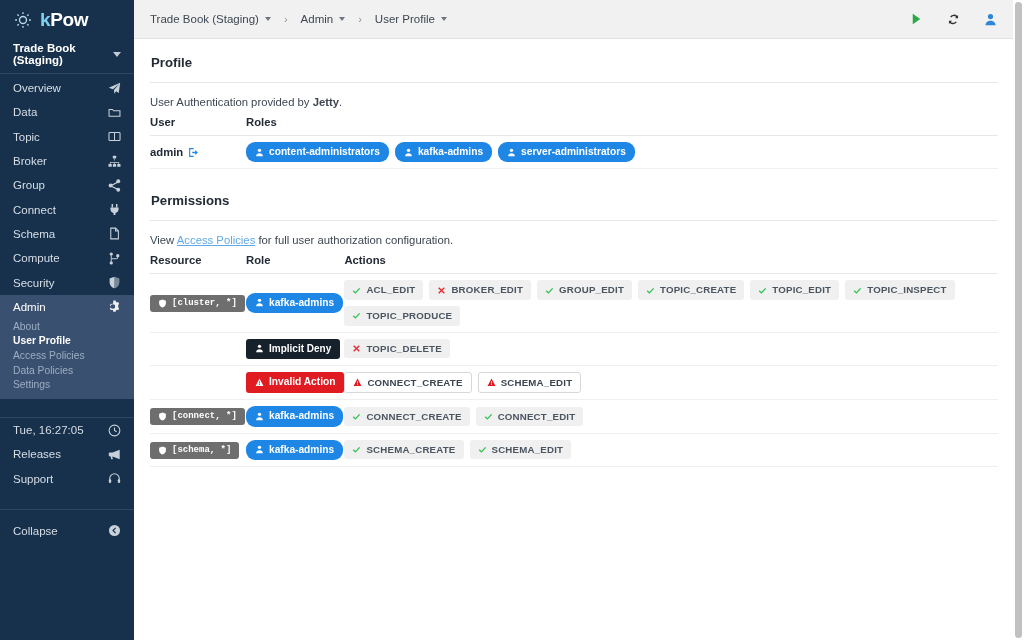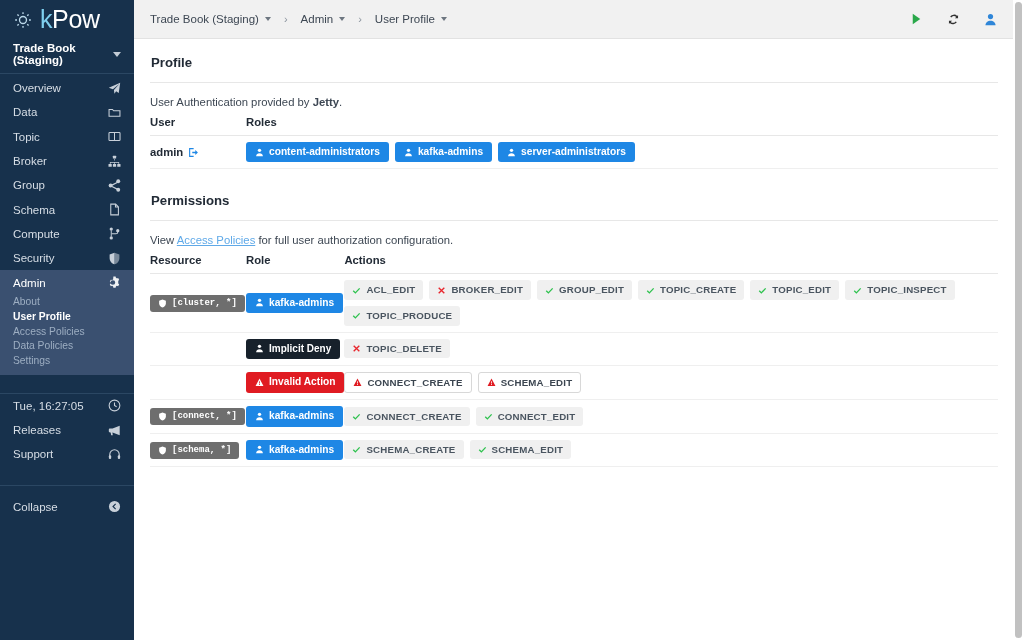--- a/index.html
+++ b/index.html
@@ -18,21 +18,21 @@
     color: #d7dee6;
     flex: 0 0 134px;
     display: flex; flex-direction: column;
     font-size: 11.5px;
   }
   .logo-row {
     height: 39px; display: flex; align-items: center; gap: 7px;
     padding: 0 0 0 13px;
   }
   .logo-gear { width: 20px; height: 20px; display:block; }
-  .logo-text { font-size: 25px; font-weight: normal; letter-spacing: -0.4px; color:#ffffff; line-height:1; }
+  .logo-text { font-size: 19px; font-weight: bold; letter-spacing: -0.4px; color:#ffffff; line-height:1; }
   .logo-text .k { color: #7fd0ef; }
 
   .cluster-row {
     height: 30px; display:flex; align-items:center; justify-content: space-between;
     padding: 0 13px 0 13px; font-weight: bold; font-size: 11.5px; color:#ffffff;
   }
   .caret-down {
     width:0;height:0;border-left:4px solid transparent;border-right:4px solid transparent;
     border-top:5px solid #c3ccd6;
   }
@@ -90,21 +90,21 @@
 
   .cell-user { font-size:11.3px; font-weight:bold; color:#222b36; display:flex; align-items:center; gap:5px; }
 
   .chips { display:flex; flex-wrap: wrap; gap: 6px; align-items:center; }
 
   .chip {
     display:inline-flex; align-items:center; gap:5px;
     border-radius: 3px; font-size: 9.7px; line-height:1;
     padding: 5px 8px; white-space: nowrap;
   }
-  .chip-role-blue { background:#1e87e5; color:#ffffff; font-weight:600; font-size:10.2px; padding:5px 9px;}
+  .chip-role-blue { background:#1e87e5; color:#ffffff; font-weight:600; font-size:10.2px; padding:5px 9px;border-radius:9px;}
   .chip-role-dark { background:#17212b; color:#ffffff; font-weight:600; font-size:10px; padding:5px 9px;}
   .chip-role-red { background:#e01b22; color:#ffffff; font-weight:700; font-size:10.2px; padding:5px 9px;}
   .chip-res { background:#6e6e6e; color:#ffffff; font-family:"Liberation Mono", monospace; font-size:9px; padding:4px 8px; font-weight:bold;}
   .chip-action { background:#f0f0f0; color:#4a5560; font-weight:bold; letter-spacing:.2px;text-align:center; }
   .chip-action.invalid { background:#ffffff; border:1px solid #d8d8d8; color:#3b4550; }
 
   .ico-sm { width:9px; height:9px; display:inline-block; flex:0 0 9px; }
   .ico-sm svg { display:block; }
 
   
@@ -185,20 +185,28 @@
         <span class="nav-ico">
           <svg viewBox="0 0 16 16" width="13" height="13" fill="#d7dee6">
               <circle cx="12.6" cy="2.8" r="2.4"></circle>
               <circle cx="12.6" cy="13.2" r="2.4"></circle>
               <circle cx="3.2" cy="8" r="2.4"></circle>
               <path d="M4.6 6.9l7-3.6.6 1.3-7 3.6zM5.2 8.5l7 3.6-.6 1.3-7-3.6z"></path>
             </svg>
         </span>
       </div>
 
+      <div class="nav-item">
+        <span>Connect</span>
+        <span class="nav-ico">
+          <svg viewBox="0 0 16 16" width="13" height="13" fill="#d7dee6">
+              <path d="M4.4 1.2h1.8v4H4.4zM9.8 1.2h1.8v4H9.8zM3 5.6h10v2.2c0 2.4-1.6 4.1-3.8 4.5v2.5H6.8v-2.5C4.6 11.9 3 10.2 3 7.8z"></path>
+            </svg>
+        </span>
+      </div>
 
       <div class="nav-item">
         <span>Schema</span>
         <span class="nav-ico">
           <svg viewBox="0 0 16 16" width="13" height="13" fill="none" stroke="#d7dee6" stroke-width="1.3">
               <path d="M3.4 1.4h6L12.8 5v9.6H3.4z"></path>
               <path d="M9.2 1.6V5h3.4"></path>
             </svg>
         </span>
       </div>

